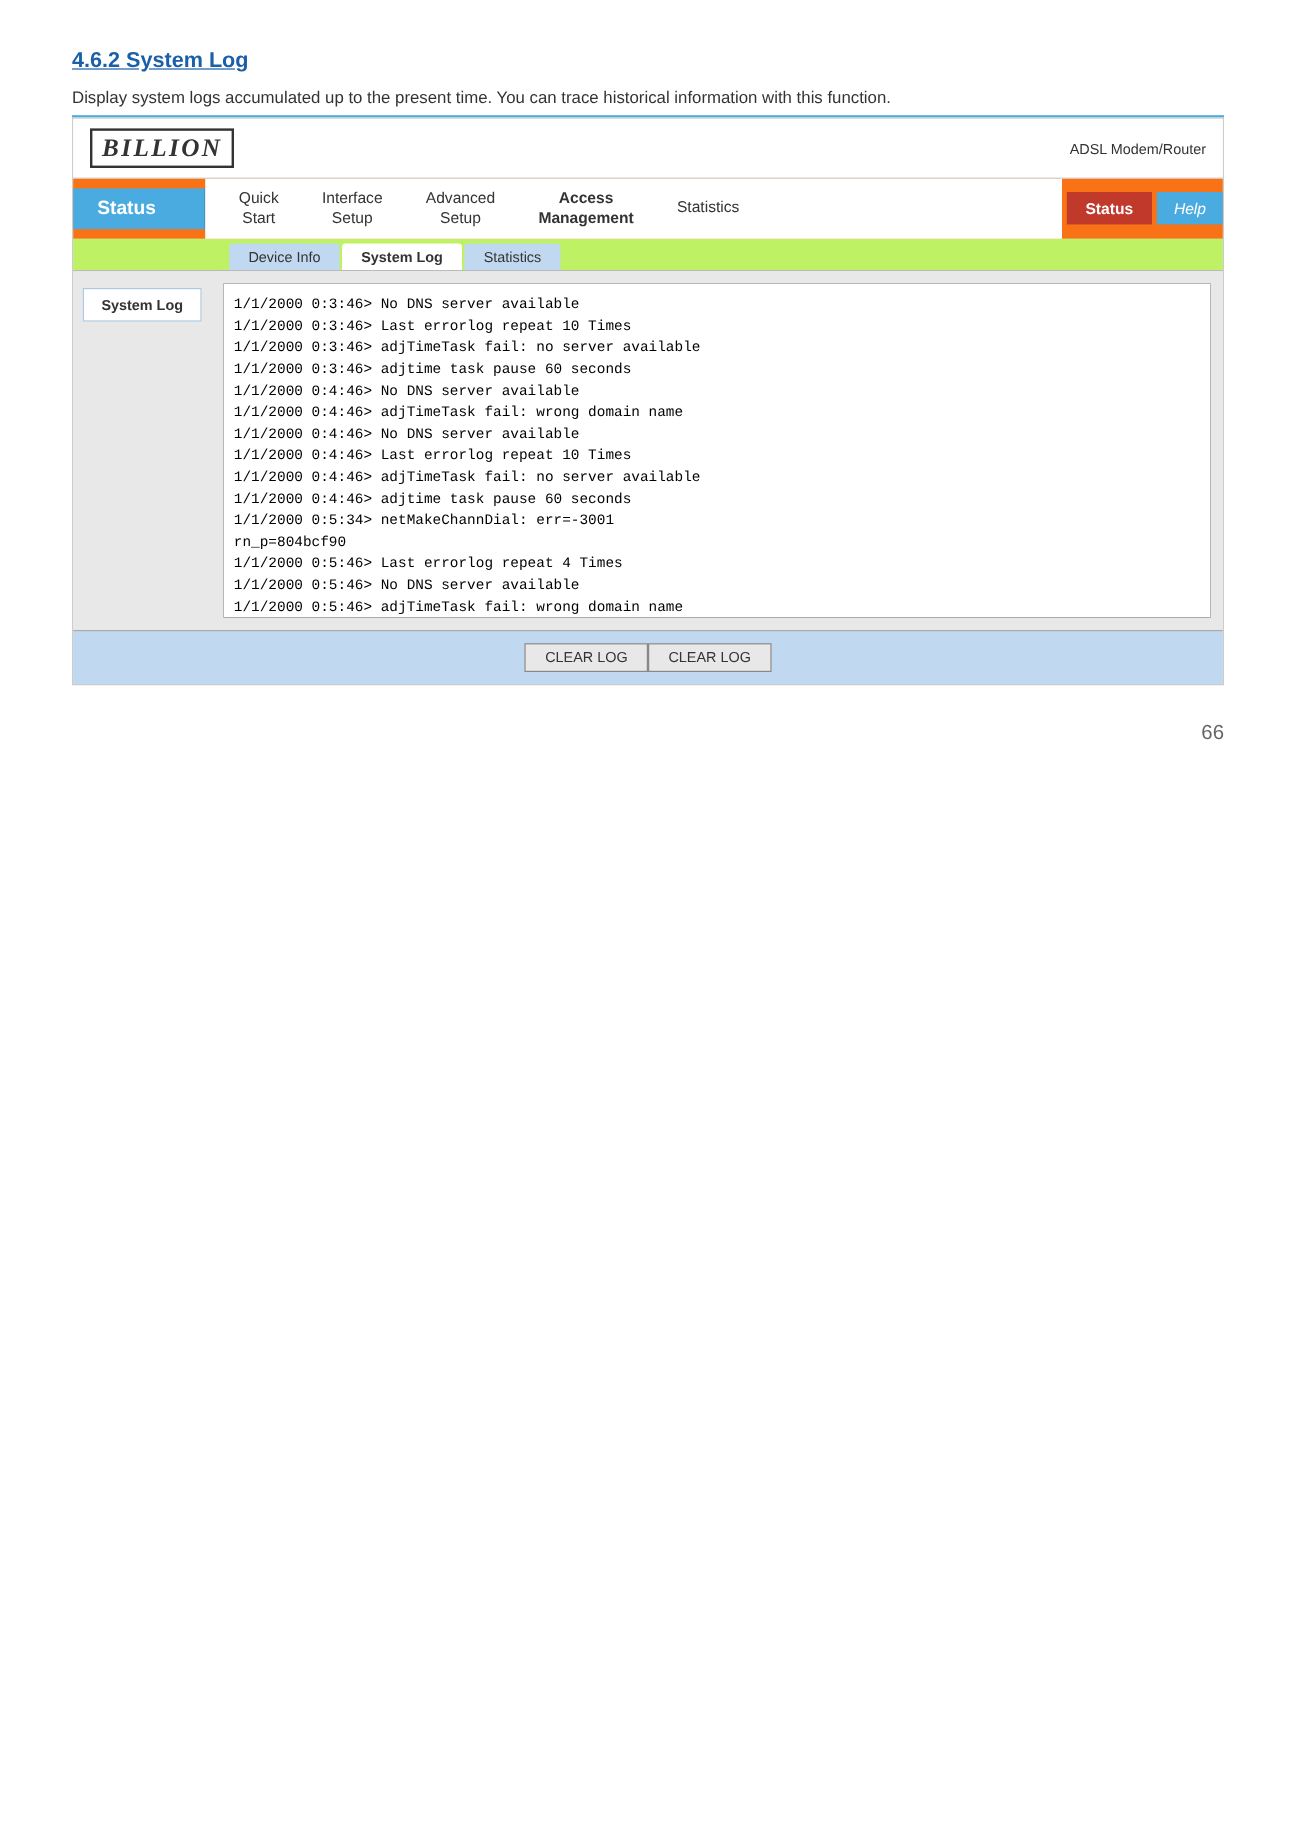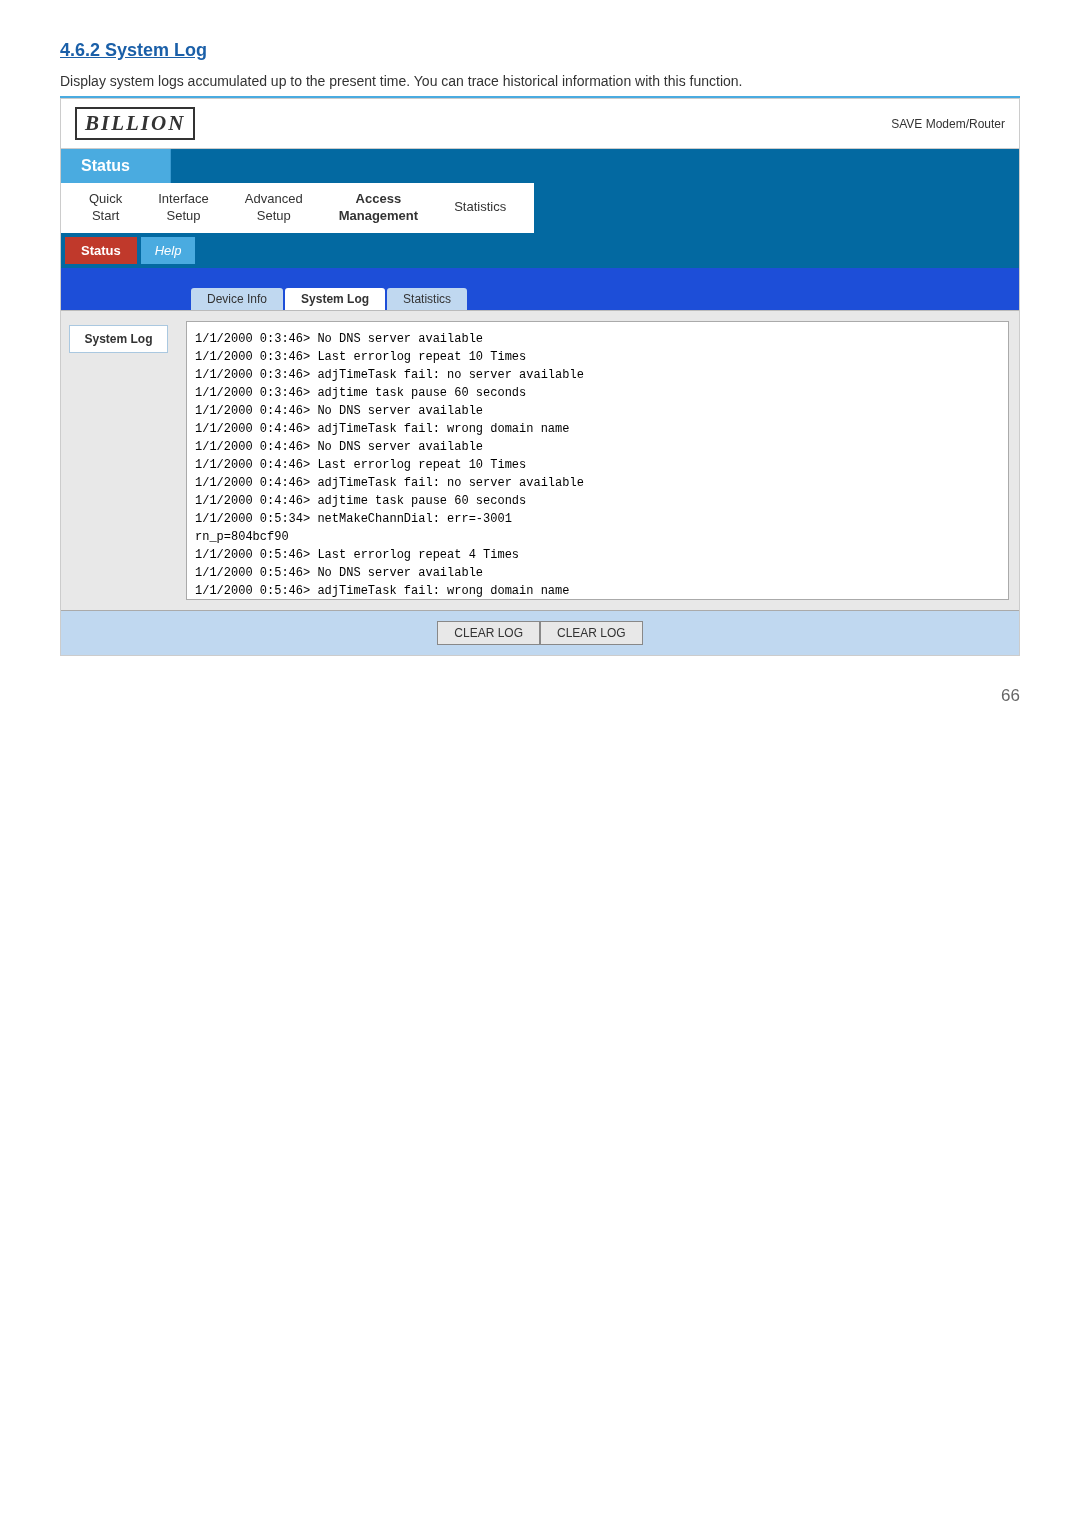--- a/index.html
+++ b/index.html
@@ -60,24 +60,23 @@
       padding: 2px 8px;
     }
     .adsl-label {
       font-size: 12px;
       color: #333;
       text-align: right;
     }
 
     
     .nav-bar {
-      background: #0369a1;
-      display: flex;
-      align-items: flex-start;
-      flex-direction: column;
+      background: #f97316;
+      display: flex;
+      align-items: center;
     }
     .nav-status-box {
       background: #4aabe0;
       color: #fff;
       font-size: 16px;
       font-weight: bold;
       padding: 8px 20px;
       display: flex;
       align-items: center;
       min-width: 110px;
@@ -118,23 +117,23 @@
       color: #fff;
       font-size: 13px;
       padding: 6px 14px;
       cursor: pointer;
       background: #4aabe0;
       font-style: italic;
     }
 
     
     .sub-tabs {
-      background: #1d4ed8;
-      display: flex;
-      padding: 20px 0 0 130px;
+      background: #bef264;
+      display: flex;
+      padding: 4px 0 0 130px;
       border-bottom: 1px solid #bbb;
       align-items: center;
     }
     .sub-tab {
       font-size: 12px;
       padding: 4px 16px;
       cursor: pointer;
       color: #333;
       background: #c0d8f0;
       margin-right: 2px;
@@ -222,21 +221,21 @@
 <body>
 
 <h2 class="page-section-title">4.6.2 System Log</h2>
 <p class="page-description">Display system logs accumulated up to the present time. You can trace historical information with this function.</p>
 <hr class="divider">
 
 <div class="router-frame">
 
   <div class="router-header">
     <div class="billion-logo">BILLION</div>
-    <div class="adsl-label">SAVE Modem/Router</div>
+    <div class="adsl-label">ADSL Modem/Router</div>
   </div>
 
   <div class="nav-bar">
     <div class="nav-status-box">
       <span>Status</span>
     </div>
     <div class="nav-items">
       <div class="nav-item">Quick<br>Start</div>
       <div class="nav-item">Interface<br>Setup</div>
       <div class="nav-item">Advanced<br>Setup</div>

